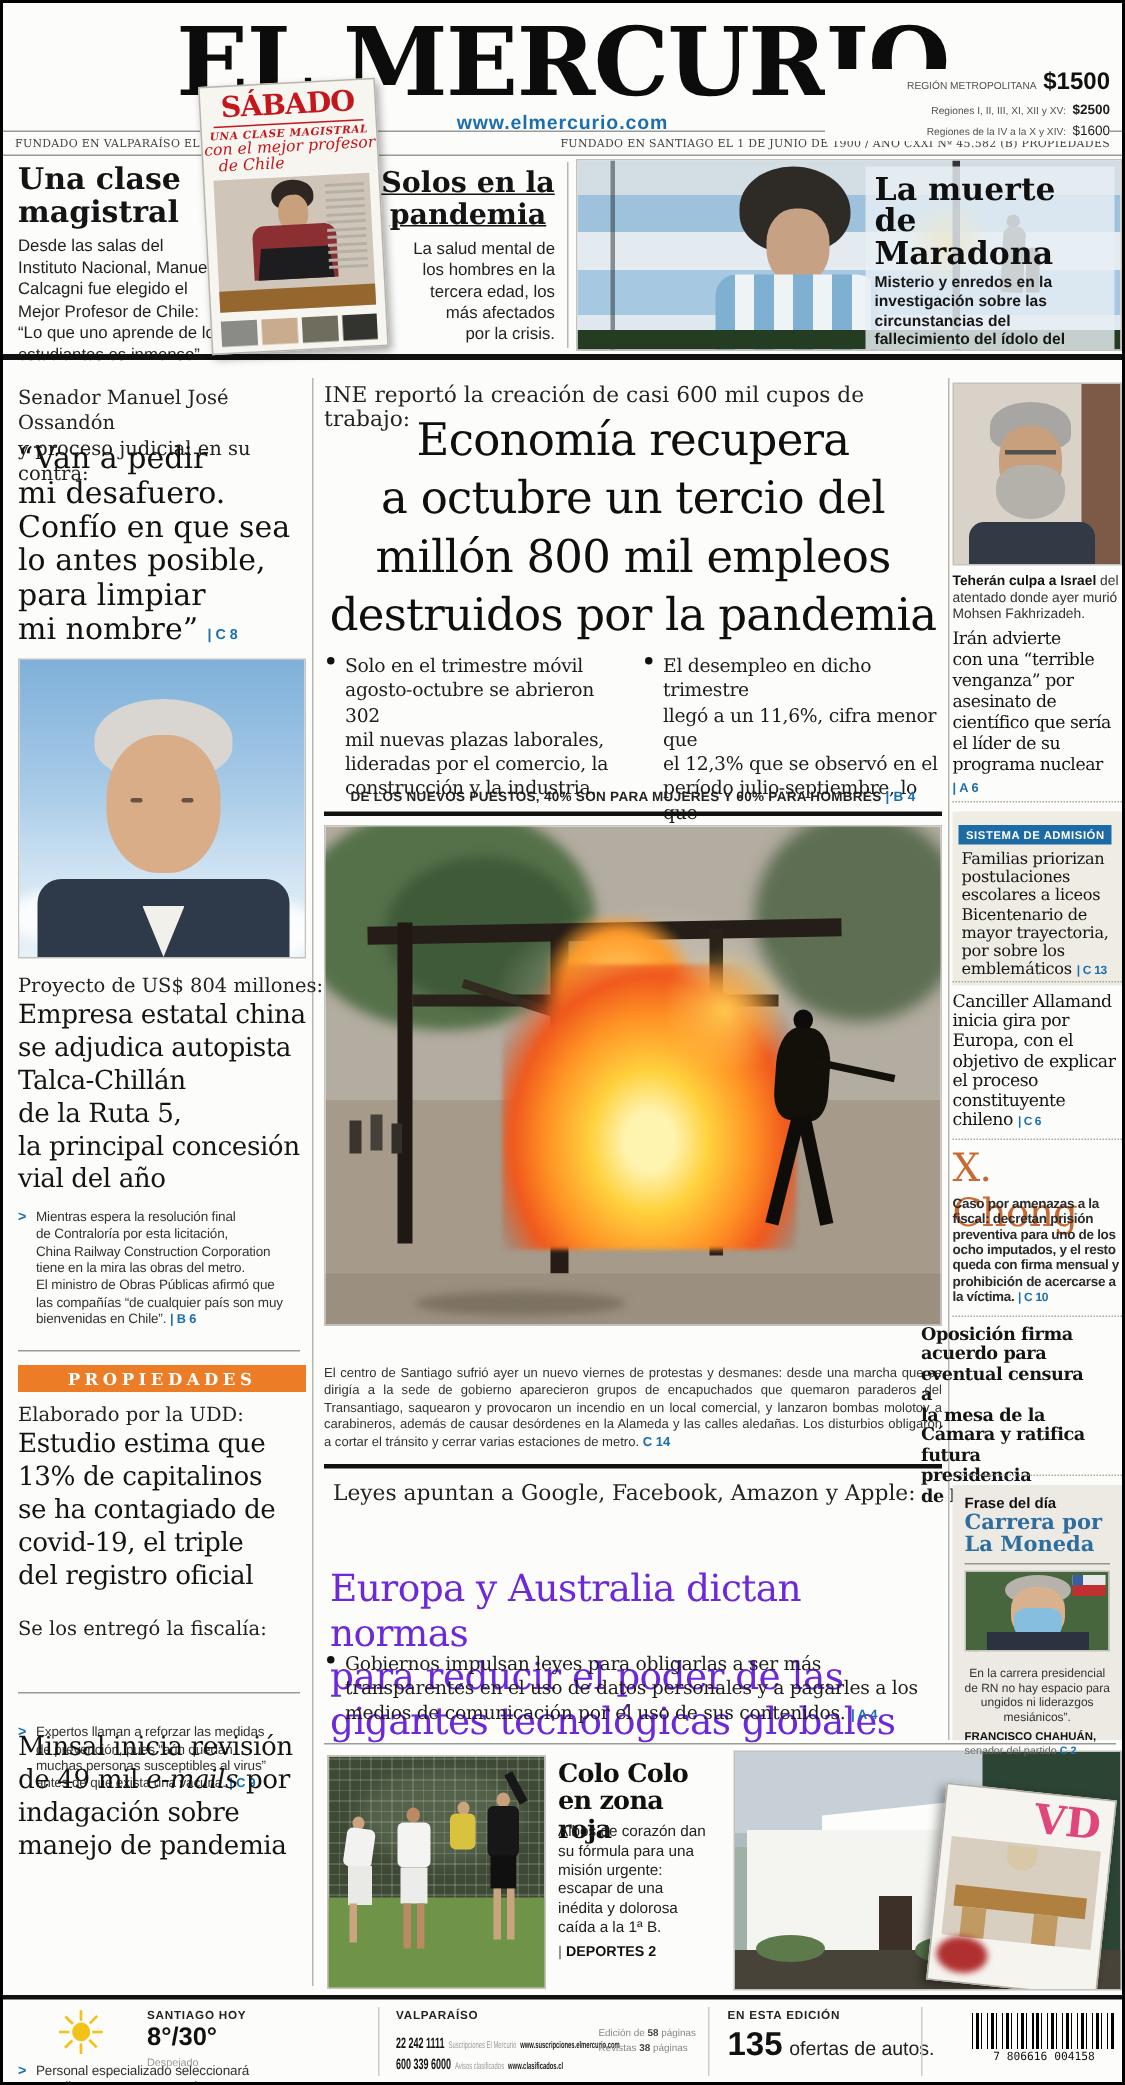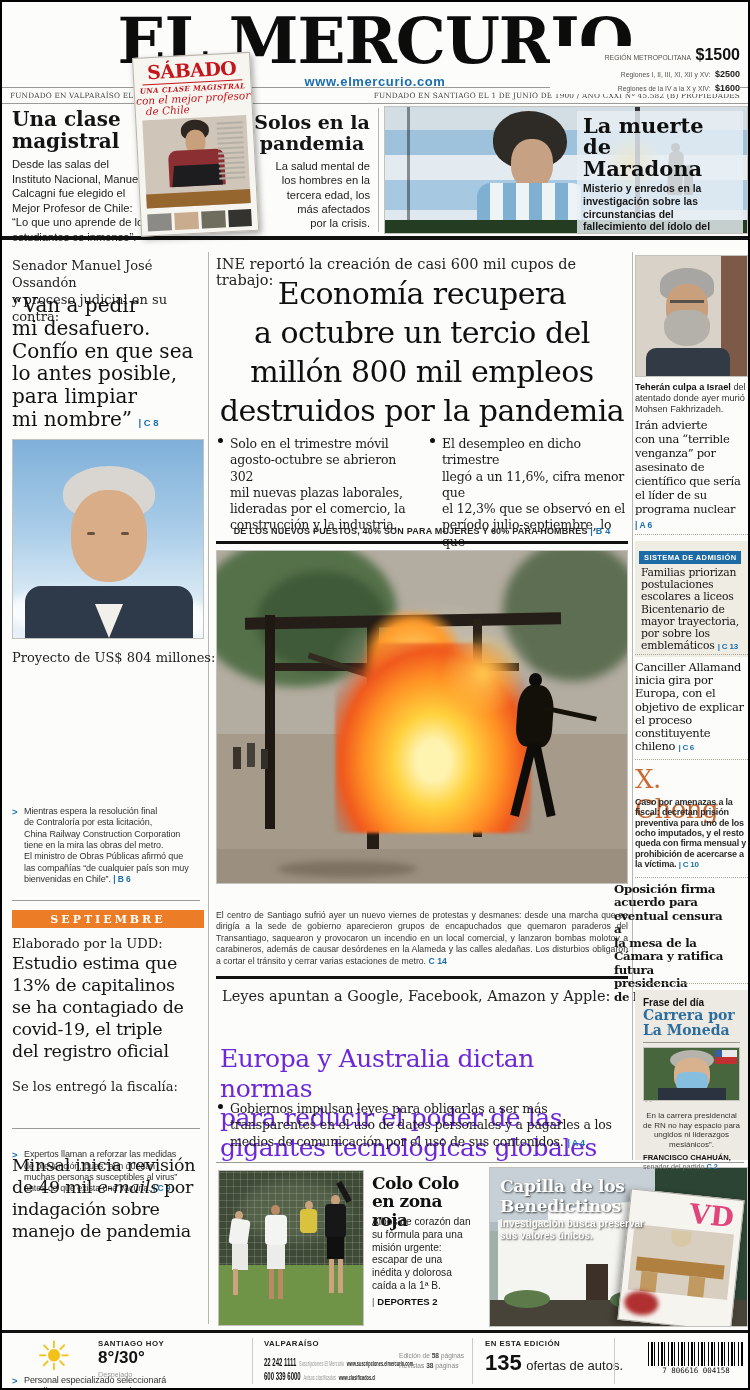--- a/index.html
+++ b/index.html
@@ -27,21 +27,21 @@
 <body>
 
 <div class="page">
 
   <div class="ab serif" style="top:2px;left:0;right:0;text-align:center;font-size:63px;font-weight:bold;letter-spacing:-1px;color:#0c0c0c;">EL MERCURIO</div>
   <div class="ab sans" style="top:72px;left:0;right:0;text-align:center;font-size:13px;font-weight:bold;color:#1b6fae;letter-spacing:.6px;">www.elmercurio.com</div>
 
   <div class="ab" style="top:44px;right:8px;width:190px;text-align:right;background:#fcfcfa;z-index:2;">
     <div style="line-height:17px;"><span style="font-size:6.8px;color:#55524c;">REGIÓN METROPOLITANA</span> <span class="sans" style="font-size:16px;font-weight:bold;color:#111;">$1500</span></div>
     <div style="line-height:11px;"><span style="font-size:6.8px;color:#55524c;">Regiones I, II, III, XI, XII y XV:</span> <span style="font-size:9px;font-weight:bold;">$2500</span></div>
-    <div style="line-height:11px;"><span style="font-size:6.8px;color:#55524c;">Regiones de la IV a la X y XIV:</span> <span style="font-size:9px;font-weight:bold;">$1600</span></div>
+    <div style="line-height:11px;"><span style="font-size:6.8px;color:#55524c;">Regiones de la IV a la X y XIV:</span> <span style="font-size:9px;font-weight:normal;">$1600</span></div>
   </div>
 
   <div class="ab hrule" style="top:85px;"></div>
   <div class="ab dl serif" style="top:89px;left:8px;">FUNDADO EN VALPARAÍSO EL 12 DE SEPTIEMBRE DE 1827</div>
   <div class="ab dl serif" style="top:89px;right:8px;">FUNDADO EN SANTIAGO EL 1 DE JUNIO DE 1900 / AÑO CXXI Nº 45.582 (B) PROPIEDADES</div>
   <div class="ab hrule" style="top:101px;"></div>
 
   <div class="ab serif pl" style="top:107px;left:10px;width:140px;font-size:20px;font-weight:bold;line-height:1.08;color:#141414;">Una clase
 magistral</div>
   <div class="ab sans" style="top:155px;left:10px;width:138px;font-size:11.2px;line-height:1.3;color:#222;">Desde las salas del Instituto Nacional, Manuel Calcagni fue elegido el Mejor Profesor de Chile: “Lo que uno aprende de los estudiantes es inmenso”.</div>
@@ -59,21 +59,21 @@
       <div class="sq" style="top:46px;left:28px;width:48px;height:22px;background:#1d1d1f;transform:perspective(60px) rotateX(18deg);"></div>
       <div class="sq" style="bottom:0;left:0;right:0;height:14px;background:#96662f;"></div>
       <div class="sq" style="top:6px;right:4px;width:26px;height:60px;background:repeating-linear-gradient(180deg,#b5b0a6 0 2px,transparent 2px 5px);"></div>
     </div>
     <div class="sq" style="bottom:4px;left:6px;width:24px;height:17px;background:#8a8a86;"></div>
     <div class="sq" style="bottom:4px;left:33px;width:24px;height:17px;background:#c9ab8e;"></div>
     <div class="sq" style="bottom:4px;left:60px;width:24px;height:17px;background:#6f6d5e;"></div>
     <div class="sq" style="bottom:4px;left:87px;width:23px;height:17px;background:#33332f;"></div>
   </div>
 
-  <div class="ab serif pl" style="top:110px;left:250px;width:120px;text-align:center;font-size:19px;font-weight:bold;line-height:1.08;color:#141414;">Solos en la
+  <div class="ab serif pl" style="top:110px;left:250px;width:120px;text-align:center;font-size:19px;font-weight:bold;line-height:1.08;color:#141414;text-decoration:underline;">Solos en la
 pandemia</div>
   <div class="ab sans pl" style="top:157px;left:250px;width:118px;text-align:right;font-size:11.2px;line-height:1.28;color:#222;">La salud mental de
 los hombres en la
 tercera edad, los
 más afectados
 por la crisis.</div>
 
   <div class="ab vrule" style="top:106px;left:376px;height:124px;"></div>
 
   <div class="ab photo" style="top:104px;left:382px;width:364px;height:128px;">
@@ -115,30 +115,36 @@
     <div class="sq" style="bottom:-8px;right:-12px;width:150px;height:52px;background:#fff;border-radius:50%;filter:blur(4px);opacity:.85;"></div>
     <div class="sq" style="top:26px;left:50px;width:92px;height:54px;background:#d9d6d1;border-radius:50% 50% 42% 42%;"></div>
     <div class="sq" style="top:50px;left:58px;width:76px;height:92px;background:#d9ad88;border-radius:46%;"></div>
     <div class="sq" style="top:92px;left:74px;width:8px;height:3px;background:#6a5240;border-radius:2px;"></div>
     <div class="sq" style="top:92px;left:108px;width:8px;height:3px;background:#6a5240;border-radius:2px;"></div>
     <div class="sq" style="bottom:0;left:12px;width:168px;height:52px;background:#2e3a4a;border-radius:16px 16px 0 0;"></div>
     <div class="sq" style="bottom:0;left:82px;width:28px;height:34px;background:#f2f0ea;clip-path:polygon(0 0,100% 0,50% 100%);"></div>
   </div>
 
   <div class="ab serif kick" style="top:648px;left:10px;">Proyecto de US$ 804 millones:</div>
+  <div class="ab serif pl lh1" style="top:665px;left:10px;width:194px;">Empresa estatal china
+se adjudica autopista
+Talca-Chillán
+de la Ruta 5,
+la principal concesión
+vial del año</div>
   <div class="ab bullet-body pl sans" style="top:804px;left:10px;width:194px;"><span class="bmark">&gt;</span><span>Mientras espera la resolución final
 de Contraloría por esta licitación,
 China Railway Construction Corporation
 tiene en la mira las obras del metro.
 El ministro de Obras Públicas afirmó que
 las compañías “de cualquier país son muy
 bienvenidas en Chile”.</span> <span class="pg" style="font-size:8.5px;">| B 6</span></div>
 
   <div class="ab hrule" style="top:898px;left:10px;right:548px;"></div>
-  <div class="ab serif" style="top:908px;left:10px;width:192px;height:15px;background:#ec7c26;color:#fff;text-align:center;font-size:11px;font-weight:bold;letter-spacing:3px;padding-top:3px;">SEPTIEMBRE</div>
+  <div class="ab serif" style="top:908px;left:10px;width:192px;height:15px;background:#ec7c26;color:#fff;text-align:center;font-size:11px;font-weight:bold;letter-spacing:3px;padding-top:3px;">PROPIEDADES</div>
 
   <div class="ab serif kick" style="top:934px;left:10px;">Elaborado por la UDD:</div>
   <div class="ab serif pl lh1" style="top:951px;left:10px;width:194px;">Estudio estima que
 13% de capitalinos
 se ha contagiado de
 covid-19, el triple
 del registro oficial</div>
   <div class="ab bullet-body pl sans" style="top:1068px;left:10px;width:194px;"><span class="bmark">&gt;</span><span>Expertos llaman a reforzar las medidas
 de prevención, pues “aún quedan
 muchas personas susceptibles al virus”
@@ -252,25 +258,20 @@
   <div class="ab photo" style="top:1165px;left:487px;width:259px;height:160px;">
     <div class="sq" style="inset:0;background:linear-gradient(180deg,#c6d0d6 0 34%,#aebcc2 34% 40%,#9fb0a8 40% 100%);"></div>
     <div class="sq" style="top:0;right:0;width:92px;height:160px;background:#2c4434;"></div>
     <div class="sq" style="top:36px;left:58px;width:122px;height:32px;background:#fdfdfb;transform:skewY(-6deg);"></div>
     <div class="sq" style="top:52px;left:8px;width:172px;height:80px;background:#f4f4f0;box-shadow:inset -14px 0 0 #dddcd4;"></div>
     <div class="sq" style="top:46px;left:170px;width:32px;height:86px;background:#e9e9e3;border-radius:4px;"></div>
     <div class="sq" style="top:96px;left:96px;width:22px;height:36px;background:#3c3028;"></div>
     <div class="sq" style="bottom:0;left:0;right:0;height:26px;background:#474339;"></div>
     <div class="sq" style="bottom:18px;left:14px;width:46px;height:18px;background:#5c7a4a;border-radius:50%;"></div>
     <div class="sq" style="bottom:16px;left:120px;width:54px;height:20px;background:#55744a;border-radius:50%;"></div>
-    <div class="sq" style="top:8px;left:10px;width:240px;z-index:3;">
-      <div class="serif" style="font-size:17px;font-weight:bold;letter-spacing:-.3px;color:#fff;text-shadow:1px 1px 2px rgba(0,0,0,.7);">Capilla de los Benedictinos</div>
-      <div class="sans pl" style="margin-top:2px;font-size:10px;font-weight:bold;line-height:1.2;color:#fff;text-shadow:1px 1px 2px rgba(0,0,0,.7);">Investigación busca preservar
-sus valores únicos.</div>
-    </div>
     <div class="sq" style="top:26px;left:134px;width:112px;height:130px;background:#f6f4ef;border:1px solid #b0aca4;box-shadow:-3px 3px 7px rgba(0,0,0,.4);transform:rotate(6deg);z-index:2;">
       <div class="serif" style="position:absolute;top:2px;right:8px;font-size:27px;font-weight:bold;color:#e0457b;">VD</div>
       <div class="sq" style="top:34px;left:6px;width:100px;height:66px;background:#d8cfc0;"></div>
       <div class="sq" style="top:36px;left:44px;width:20px;height:16px;background:#d8c8a8;border-radius:0 0 50% 50%;"></div>
       <div class="sq" style="top:66px;left:12px;width:88px;height:14px;background:#b08040;"></div>
       <div class="sq" style="top:80px;left:18px;width:16px;height:20px;background:#c09a60;"></div>
       <div class="sq" style="top:80px;left:66px;width:16px;height:20px;background:#c09a60;"></div>
       <div class="sq" style="top:100px;left:4px;width:34px;height:24px;background:#b03030;border-radius:50%;filter:blur(2px);"></div>
     </div>
   </div>

